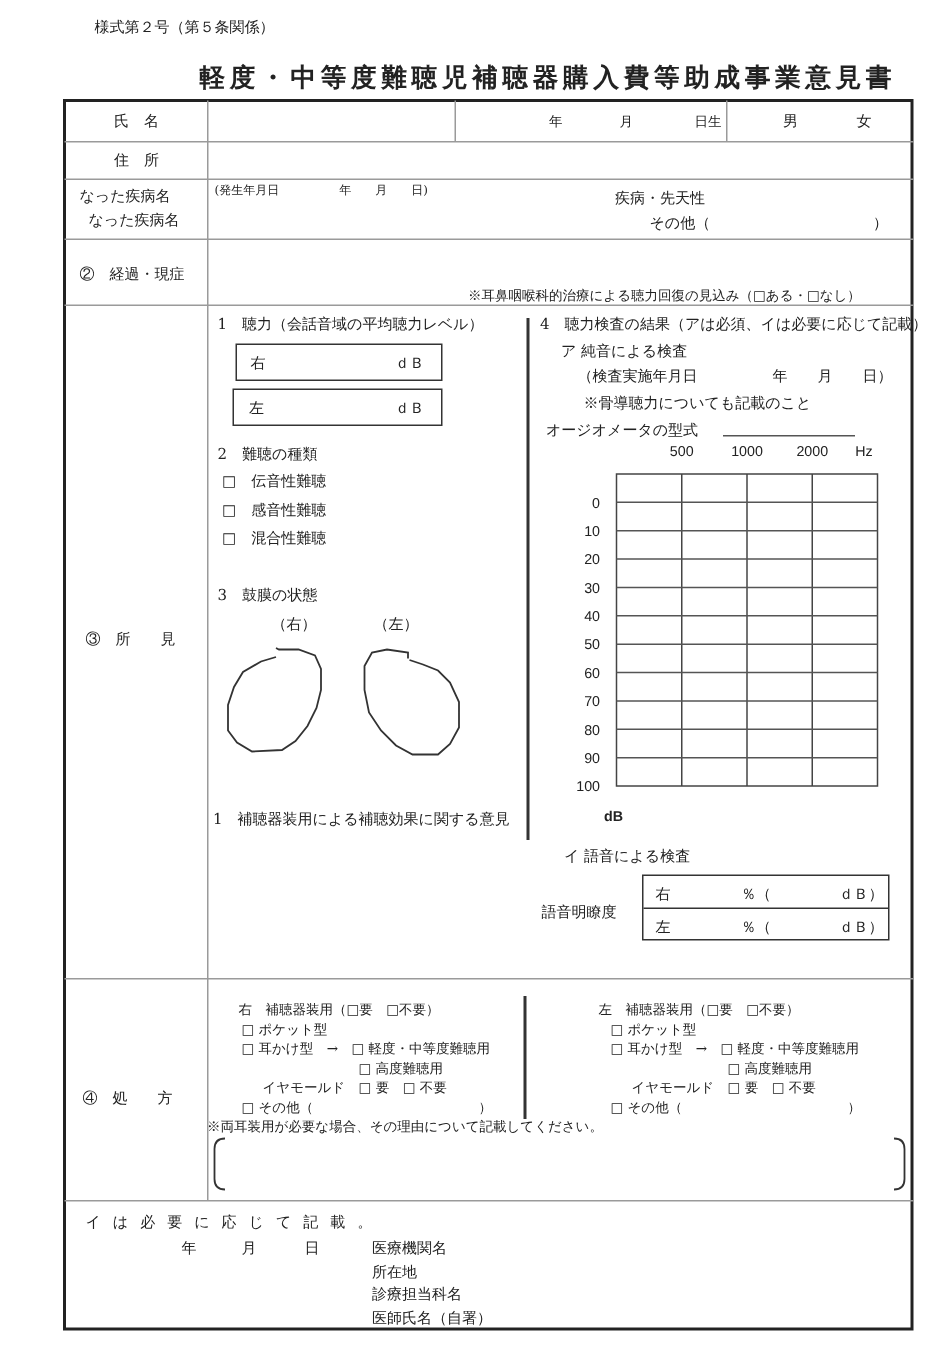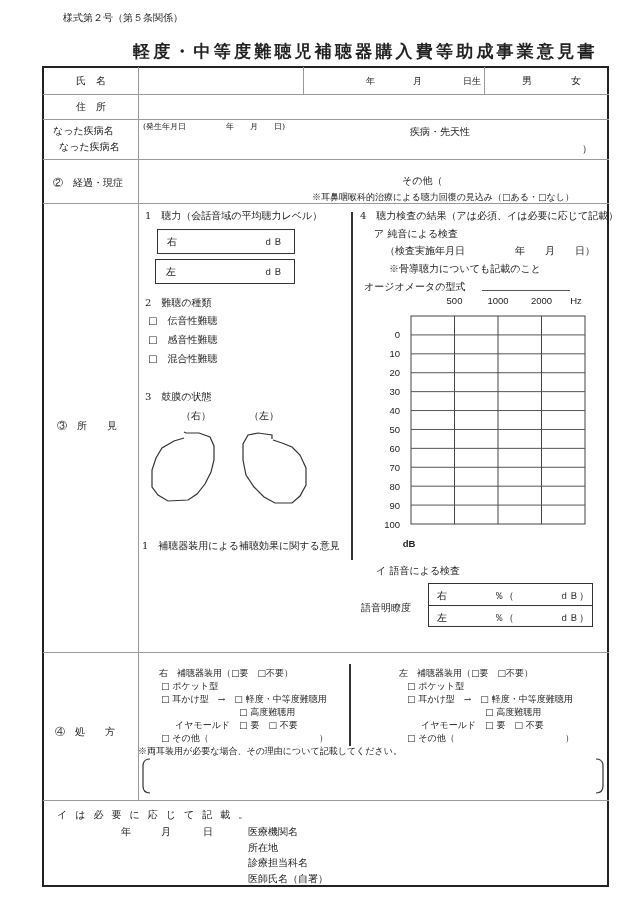--- a/index.html
+++ b/index.html
@@ -47,21 +47,21 @@
 <div class="abs t10" style="left:522px;top:74px;">男</div>
 <div class="abs t10" style="left:571px;top:74px;">女</div>
 
 <div class="abs t10" style="left:76px;top:100px;">住　所</div>
 <div class="abs" style="left:139px;top:95px;width:469px;height:23px;"></div>
 
 <div class="abs t10" style="left:53px;top:124px;">なった疾病名</div>
 <div class="abs t10" style="left:59px;top:140px;">なった疾病名</div>
 <div class="abs t9" style="left:143px;top:121px;font-size:8px;">(発生年月日　　　　　年　　月　　日)</div>
 <div class="abs t10" style="left:410px;top:125px;">疾病・先天性</div>
-<div class="abs t10" style="left:402px;top:142px;margin-top:32px;">その他（</div>
+<div class="abs t10" style="left:433px;top:142px;">その他（</div>
 <div class="abs t10" style="left:582px;top:142px;">）</div>
 <div class="abs" style="left:139px;top:131px;width:260px;height:27px;"></div>
 
 <div class="abs t10" style="left:53px;top:176px;">②　経過・現症</div>
 <div class="abs" style="left:139px;top:160px;width:469px;height:28px;"></div>
 <div class="abs" style="left:312px;top:191px;font-size:9px;">※耳鼻咽喉科的治療による聴力回復の見込み（□ある・□なし）</div>
 
 <div class="abs t10" style="left:57px;top:419px;">③　所　　見</div>
 <div class="dvl" style="left:351px;top:212px;height:348px;"></div>
 

